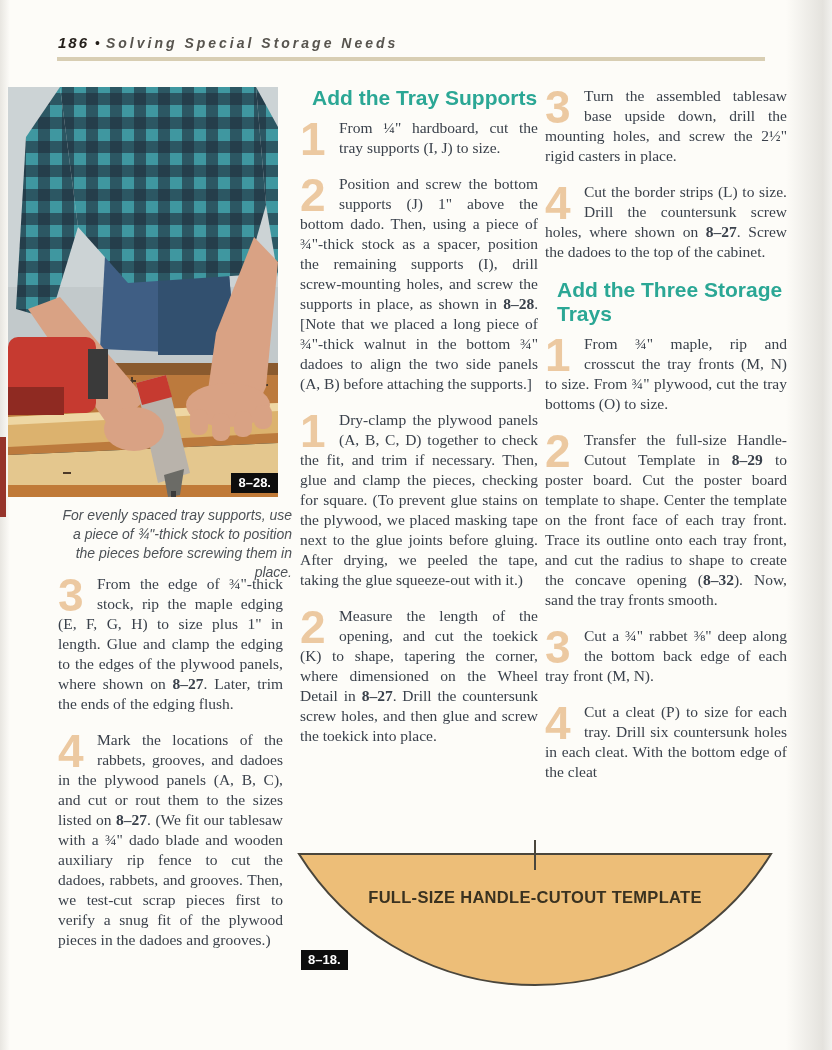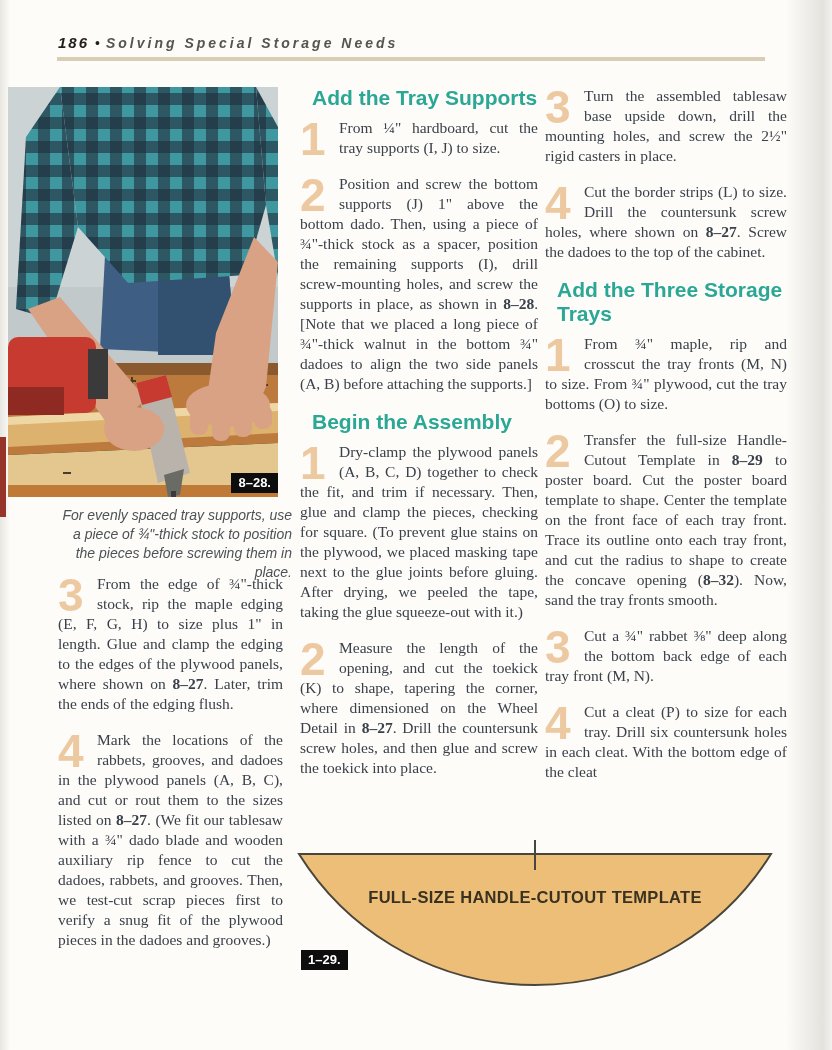--- a/index.html
+++ b/index.html
@@ -151,21 +151,20 @@
   </div>
 
   <div class="col col2">
     <h2 class="sect">Add the Tray Supports</h2>
     <div class="step">
       <span class="stepnum">1</span><span class="steptext"><span>From ¼" hardboard, cut the tray supports (I, J) to size.</span></span>
     </div>
     <div class="step">
       <span class="stepnum">2</span><span class="steptext"><span>Position and screw the bottom supports (J) 1" above the bottom dado. Then, using a piece of ¾"-thick stock as a spacer, position the remaining supports (I), drill screw-mounting holes, and screw the supports in place, as shown in </span><b>8–28</b><span>. [Note that we placed a long piece of ¾"-thick walnut in the bottom ¾" dadoes to align the two side panels (A, B) before attaching the supports.]</span></span>
     </div>
-    <h2 class="sect mt">Begin the Assembly</h2>
     <div class="step">
       <span class="stepnum">1</span><span class="steptext"><span>Dry-clamp the plywood panels (A, B, C, D) together to check the fit, and trim if necessary. Then, glue and clamp the pieces, checking for square. (To prevent glue stains on the plywood, we placed masking tape next to the glue joints before gluing. After drying, we peeled the tape, taking the glue squeeze-out with it.)</span></span>
     </div>
     <div class="step">
       <span class="stepnum">2</span><span class="steptext"><span>Measure the length of the opening, and cut the toekick (K) to shape, tapering the corner, where dimensioned on the Wheel Detail in </span><b>8–27</b><span>. Drill the countersunk screw holes, and then glue and screw the toekick into place.</span></span>
     </div>
   </div>
 
   <div class="col col3">
     <div class="step">
@@ -188,16 +187,16 @@
       <span class="stepnum">4</span><span class="steptext"><span>Cut a cleat (P) to size for each tray. Drill six countersunk holes in each cleat. With the bottom edge of the cleat</span></span>
     </div>
   </div>
 
   <div class="template">
     <svg width="492" height="165" viewBox="0 0 492 165">
       <path d="M6 18 L478 18 A278 278 0 0 1 6 18 Z" fill="var(--template-fill)" stroke="var(--template-stroke)" stroke-width="2"></path>
       <line x1="242" y1="4" x2="242" y2="34" stroke="var(--template-stroke)" stroke-width="2"></line>
     </svg>
     <div class="tlabel">FULL-SIZE HANDLE-CUTOUT TEMPLATE</div>
-    <div class="figlabel">1–29.</div>
+    <div class="figlabel">8–18.</div>
   </div>
 
 </div>
 
 </body></html>

